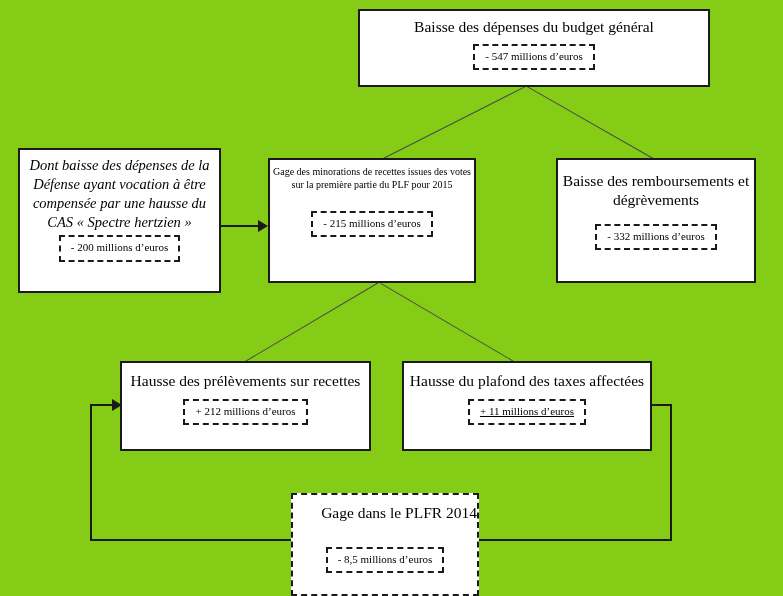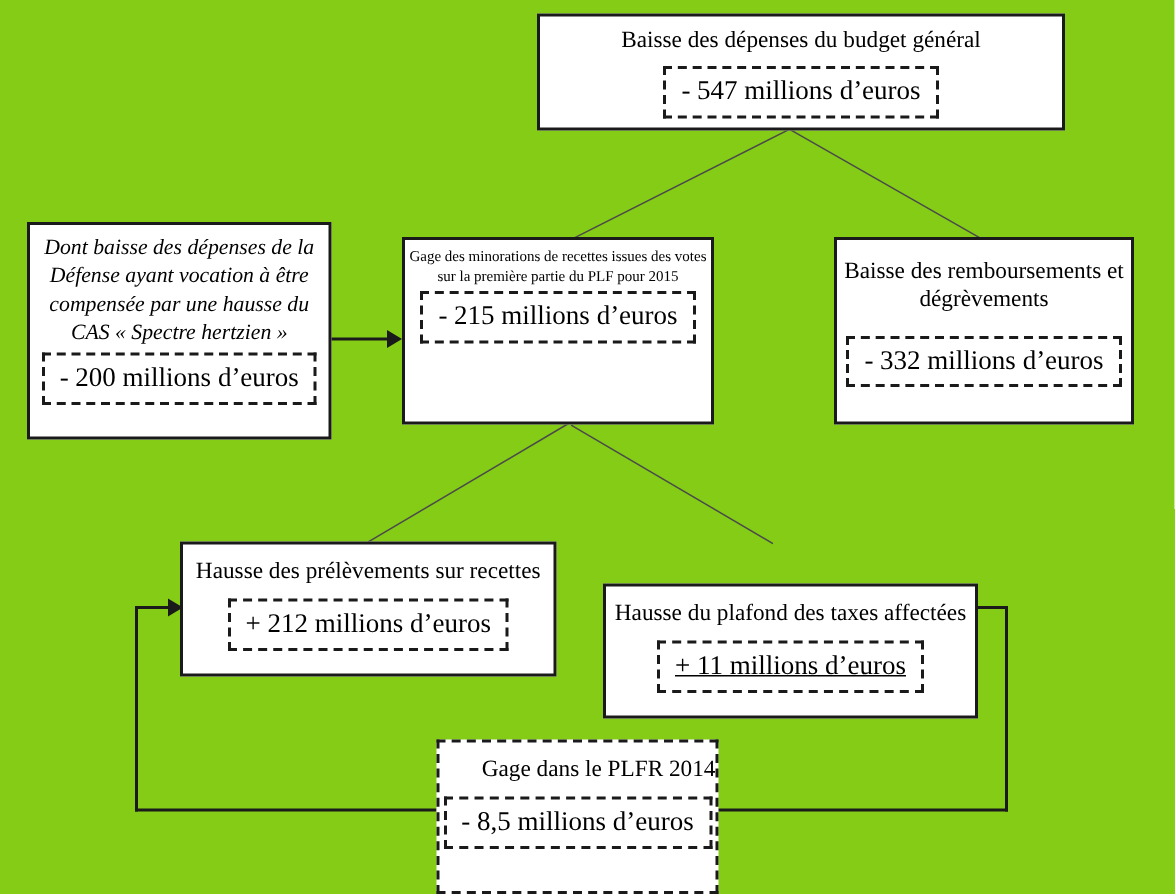--- a/index.html
+++ b/index.html
@@ -40,21 +40,21 @@
     padding: 7px 8px 0 8px;
     width: 100%;
   }
   .node.italic .node-title {
     font-style: italic;
   }
   .value-box {
     box-sizing: border-box;
     border: 2px dashed #1a1a1a;
     background: #ffffff;
-    font-size: 18px;
+    font-size: 11px;
     line-height: 1.2;
     padding: 4px 10px 5px 10px;
     margin: 7px auto 0 auto;
     white-space: nowrap;
     text-align: center;
   }
   
   .line {
     position: absolute;
     background: #4a4a4a;
@@ -116,36 +116,36 @@
     <div class="value-box">- 547 millions d’euros</div>
   </div>
 
   <div class="node italic" style="left:18px; top:148px; width:203px; height:145px;">
     <div class="node-title" style="font-size:14.5px; line-height:1.3; padding-top:6px;">Dont baisse des dépenses de la Défense ayant vocation à être compensée par une hausse du CAS « Spectre hertzien »</div>
     <div class="value-box" style="margin-top:4px;">- 200 millions d’euros</div>
   </div>
 
   <div class="node" style="left:268px; top:158px; width:208px; height:125px;">
     <div class="node-title" style="font-size:10px; line-height:1.25; padding-top:6px;">Gage des minorations de recettes issues des votes sur la première partie du PLF pour 2015</div>
-    <div class="value-box" style="margin-top:3px;">- 215 millions d’euros</div>
+    <div class="value-box" style="margin-top:20px;">- 215 millions d’euros</div>
   </div>
 
   <div class="node" style="left:556px; top:158px; width:200px; height:125px;">
     <div class="node-title" style="padding-top:12px;">Baisse des remboursements et dégrèvements</div>
     <div class="value-box" style="margin-top:14px;text-align:right;">- 332 millions d’euros</div>
   </div>
 
   <div class="node" style="left:120px; top:361px; width:251px; height:90px;">
     <div class="node-title" style="padding-top:9px;">Hausse des prélèvements sur recettes</div>
     <div class="value-box" style="margin-top:8px;">+ 212 millions d’euros</div>
   </div>
 
-  <div class="node" style="left:402px; top:361px; width:250px; height:90px;margin-top:28px;">
+  <div class="node" style="left:402px; top:361px; width:250px; height:90px;">
     <div class="node-title" style="padding-top:9px;">Hausse du plafond des taxes affectées</div>
     <div class="value-box" style="margin-top:8px;text-decoration:underline;">+ 11 millions d’euros</div>
   </div>
 
   <div class="node dashdot" style="left:291px; top:493px; width:188px; height:103px; border-width:2px;">
     <div class="node-title" style="padding-top:9px;text-align:right;">Gage dans le PLFR 2014</div>
-    <div class="value-box" style="margin-top:8px;">- 8,5 millions d’euros</div>
+    <div class="value-box" style="margin-top:24px;">- 8,5 millions d’euros</div>
   </div>
 
 </div>
 
 </body></html>

